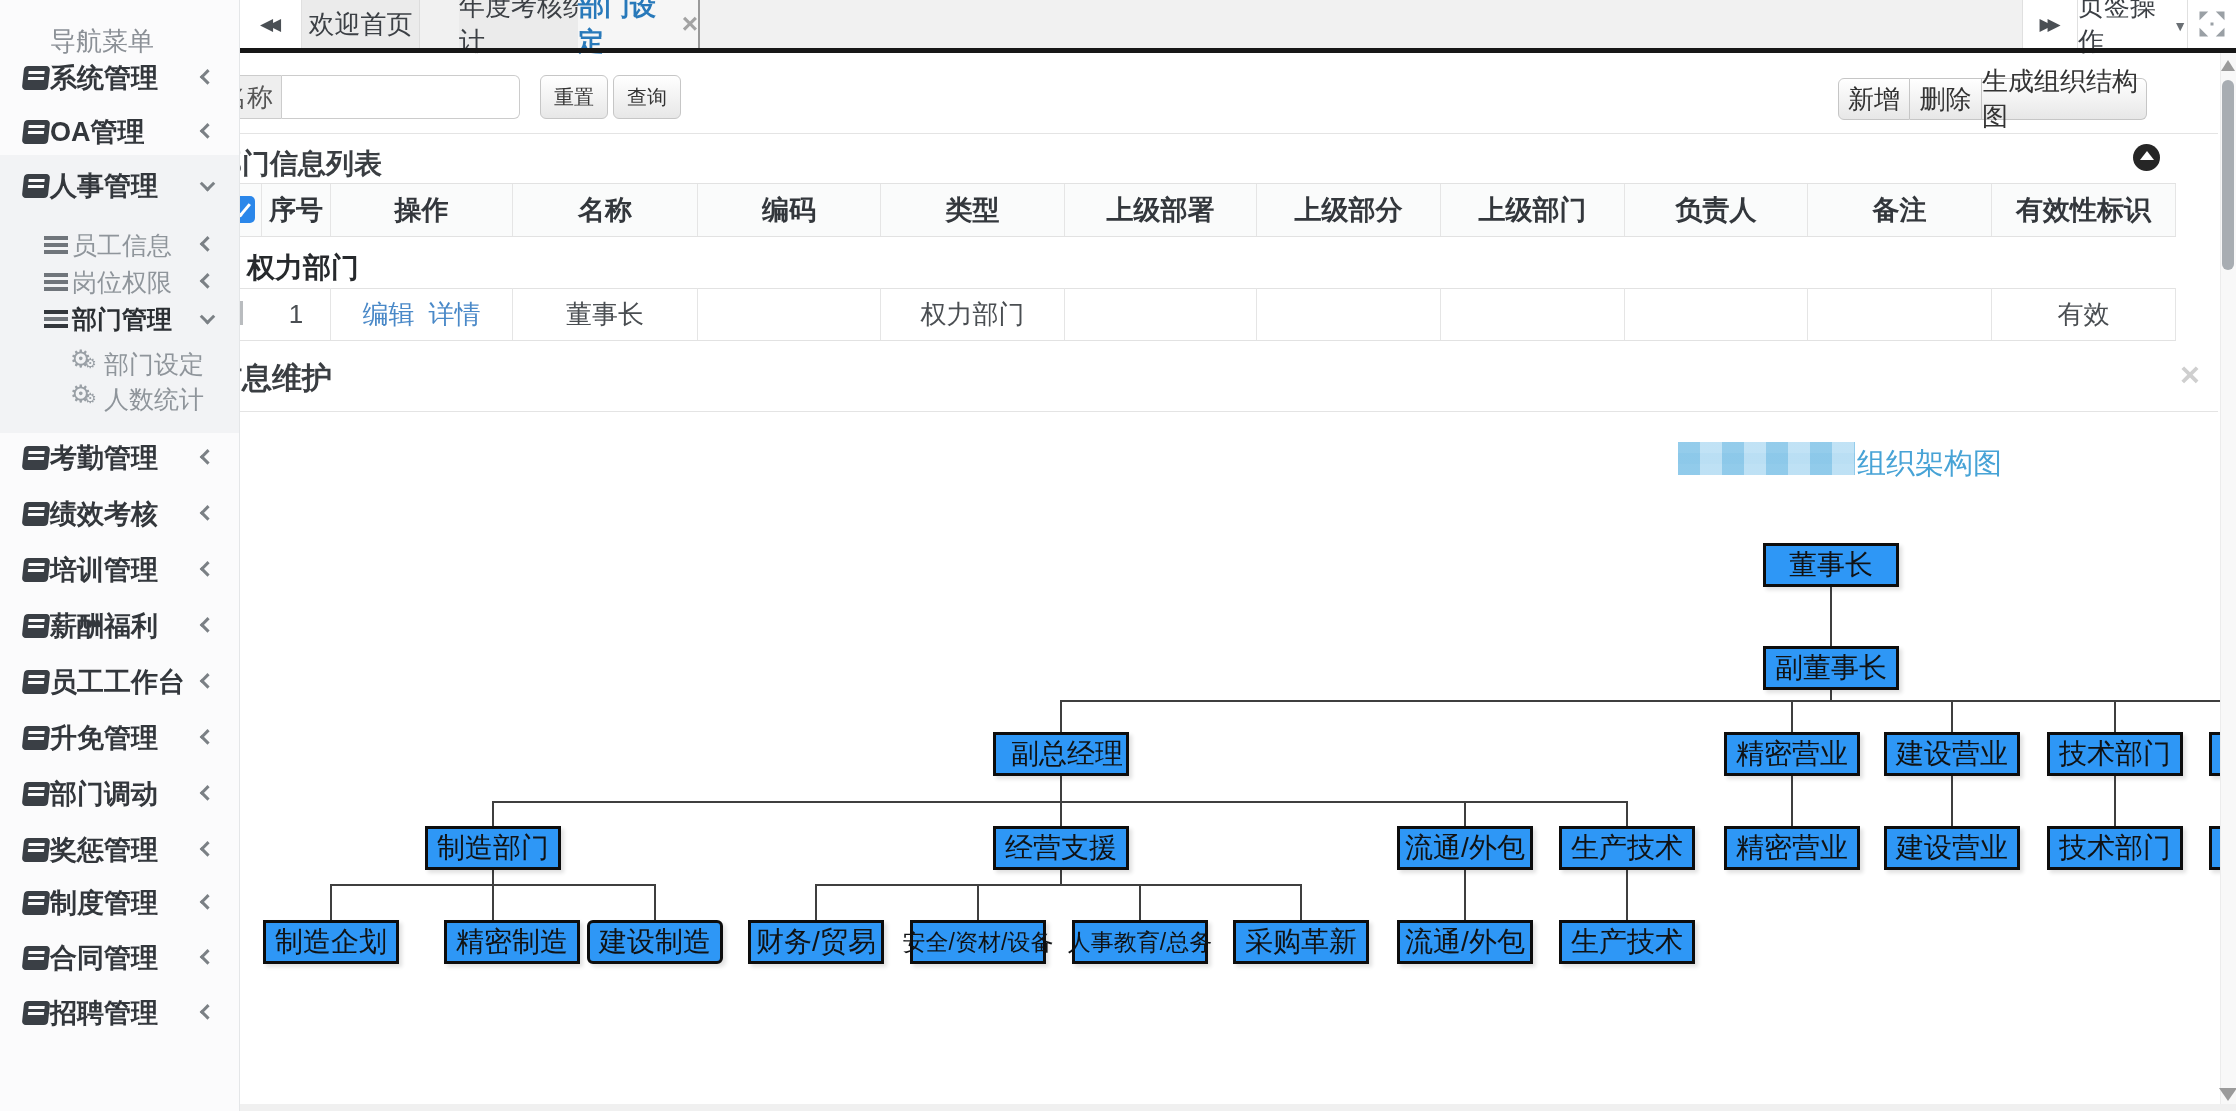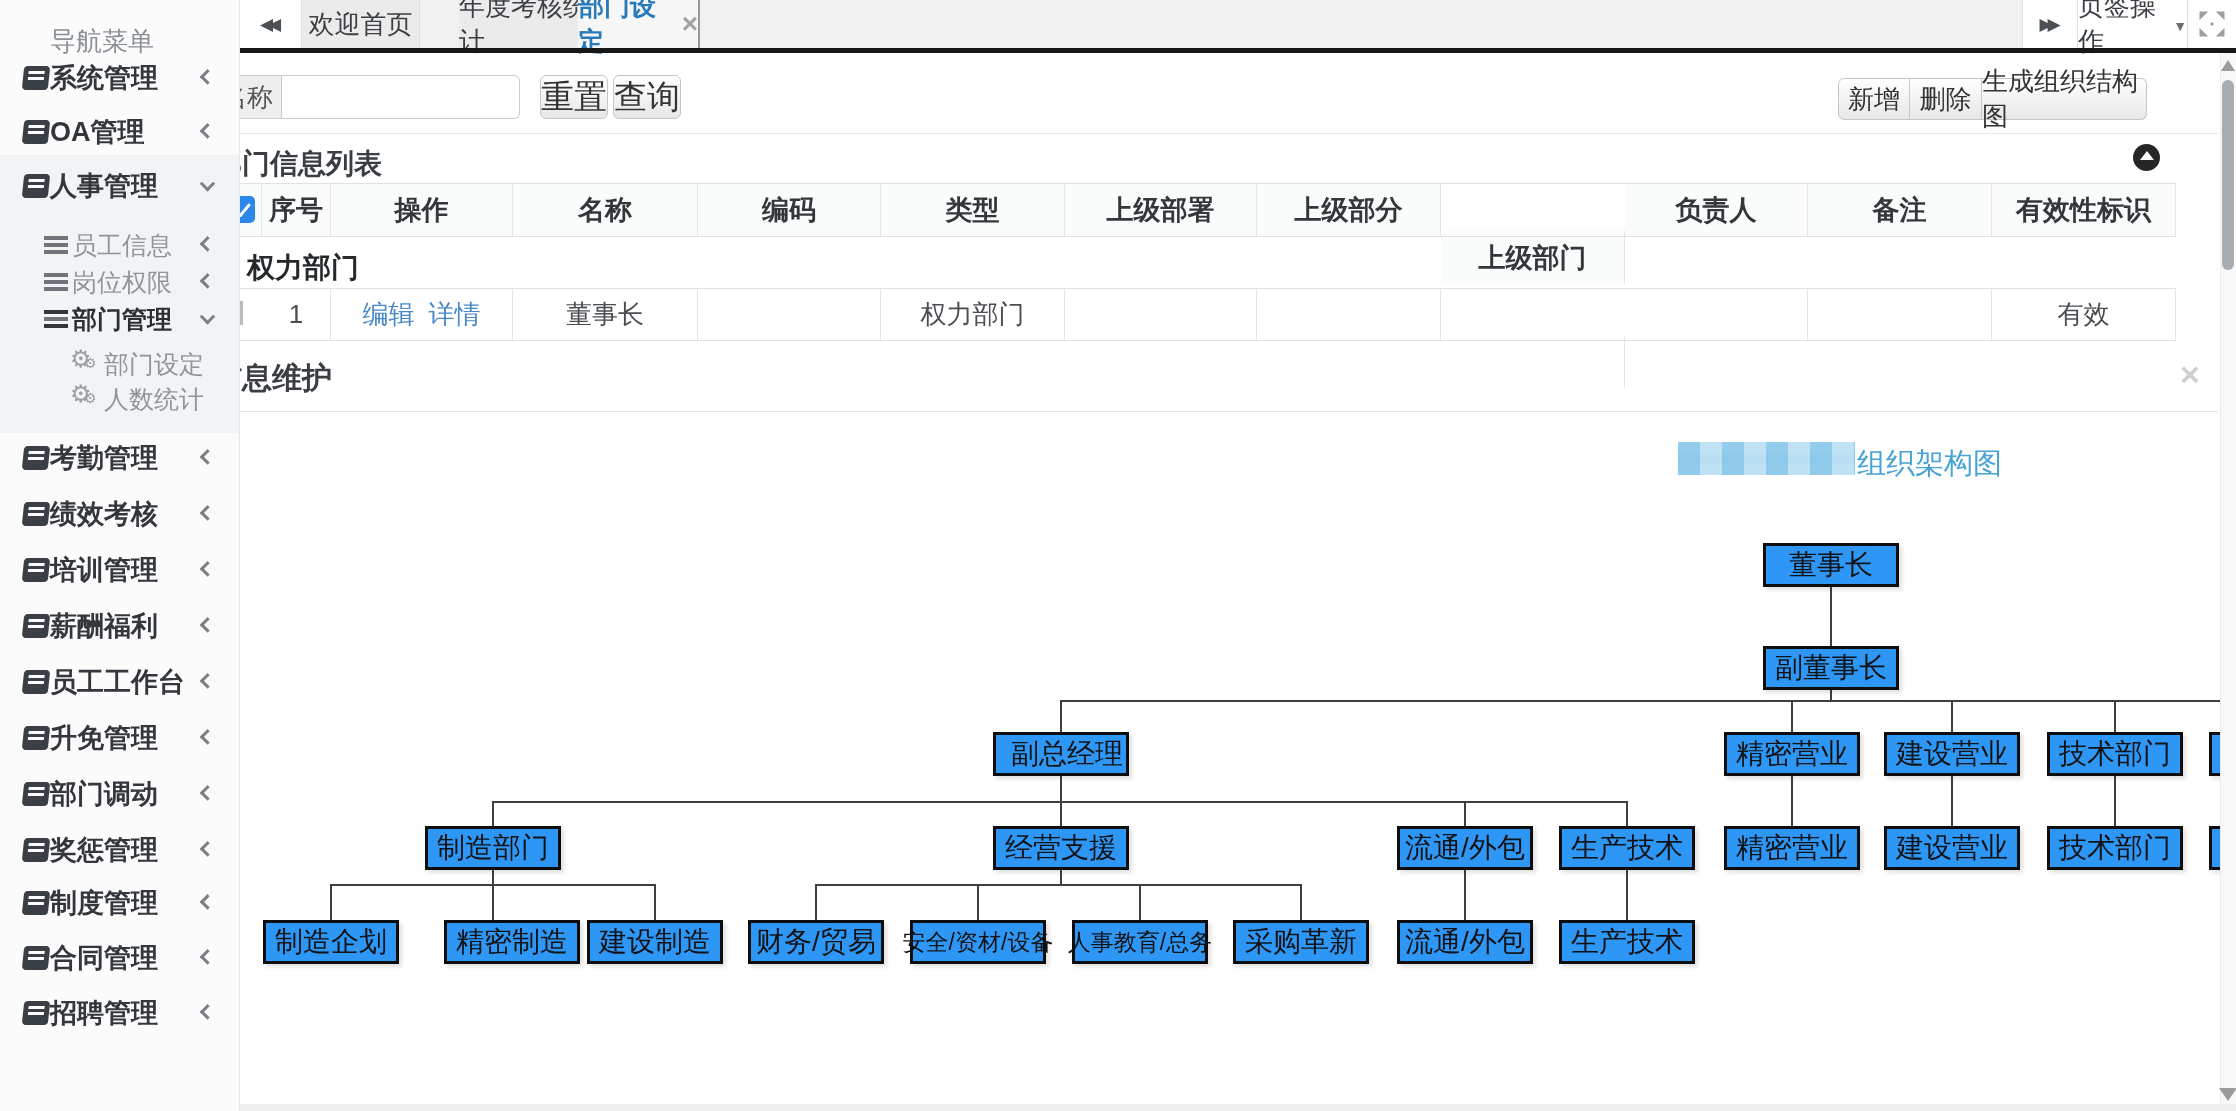--- a/index.html
+++ b/index.html
@@ -46,40 +46,40 @@
   .caret { font-size:14px; color:#6a6f74; margin-left:10px; transform:translateY(2px); }
   #blackbar { position:absolute; left:240px; top:48px; width:1996px; height:5px; background:#171717; z-index:20; }
 
   
   .addon { position:absolute; left:170px; top:75px; width:112px; height:44px; background:#eeeeee;
     border:1px solid #cccccc; border-radius:6px 0 0 6px; display:flex; align-items:center;
     justify-content:flex-end; padding-right:8px; font-size:26px; color:#555; z-index:5; }
   .search-input { position:absolute; left:282px; top:75px; width:238px; height:44px; border:1px solid #cccccc;
     border-left:none; border-radius:0 6px 6px 0; font-size:26px; padding:0 10px; outline:none; background:#fff; z-index:5; }
   .btn { position:absolute; top:75px; height:44px; background:linear-gradient(#ffffff,#e7e7e7);
-    border:1px solid #c6c6c6; border-radius:6px; font-size:33px; color:#333;
+    border:1px solid #c6c6c6; border-radius:6px; font-size:20px; color:#333;
     display:flex; align-items:center; justify-content:center; cursor:pointer; }
   .btn-grp { position:absolute; top:78px; height:42px; background:linear-gradient(#ffffff,#e7e7e7);
     border:1px solid #c6c6c6; font-size:26px; color:#333; display:flex; align-items:center;
     justify-content:center; cursor:pointer; }
 
   
   .hline { position:absolute; height:1px; background:#e4e4e4; }
   .panel-title { position:absolute; font-size:28px; font-weight:700; color:#3a3e42; white-space:nowrap; }
   .circle-up { position:absolute; left:2133px; top:144px; width:27px; height:27px; border-radius:50%;
     background:#262626; cursor:pointer; }
   .circle-up:before { content:''; position:absolute; left:7px; top:7px; width:0; height:0;
     border-left:7px solid transparent; border-right:7px solid transparent; border-bottom:9px solid #fff; }
   .th, .td { position:absolute; display:flex; align-items:center; justify-content:center;
     border-right:1px solid #e5e5e5; }
   .th { top:183px; height:53px; background:#fafbfb; font-size:27px; font-weight:700; color:#33373c; }
   .td { top:288px; height:52px; font-size:26px; color:#4a4e52; }
   .c0{left:214px;width:48px;} .c1{left:262px;width:69px;} .c2{left:331px;width:182px;}
   .c3{left:513px;width:185px;} .c4{left:698px;width:183px;} .c5{left:881px;width:184px;}
-  .c6{left:1065px;width:192px;} .c7{left:1257px;width:184px;} .c8{left:1441px;width:184px;margin-top:48px;}
+  .c6{left:1065px;width:192px;} .c7{left:1257px;width:184px;} .c8{left:1441px;width:184px;}
   .c9{left:1625px;width:183px;} .c10{left:1808px;width:184px;} .c11{left:1992px;width:184px;}
   .rowline { position:absolute; left:214px; width:1962px; height:1px; background:#e2e2e2; }
   .checkbox-on { position:absolute; left:228px; top:196px; width:27px; height:27px;
     background:#2b87ea; border-radius:5px; cursor:pointer; }
   .checkbox-on:before { content:''; position:absolute; left:9px; top:4px; width:7px; height:13px;
     border-right:3px solid #fff; border-bottom:3px solid #fff; transform:rotate(40deg); }
   .checkbox-sliver { position:absolute; left:240px; top:301px; width:3px; height:24px; background:#b9bcbf; }
   .group-label { position:absolute; left:247px; top:249px; font-size:28px; font-weight:700; color:#26292c; }
   .oplink { color:#4a89c8; cursor:pointer; }
 
@@ -249,21 +249,21 @@
 <div class="node" style="left:993px;top:826px;">经营支援</div>
 <div class="node" style="left:1397px;top:826px;">流通/外包</div>
 <div class="node" style="left:1559px;top:826px;">生产技术</div>
 <div class="node" style="left:1724px;top:826px;">精密营业</div>
 <div class="node" style="left:1884px;top:826px;">建设营业</div>
 <div class="node" style="left:2047px;top:826px;">技术部门</div>
 <div class="node" style="left:2209px;top:826px;"></div>
 
 <div class="node" style="left:263px;top:920px;">制造企划</div>
 <div class="node" style="left:444px;top:920px;">精密制造</div>
-<div class="node" style="left:587px;top:920px;">建设制造</div>
+<div class="node" style="left:587px;top:920px;border-radius:6px;">建设制造</div>
 <div class="node" style="left:748px;top:920px;">财务/贸易</div>
 <div class="node small" style="left:910px;top:920px;">安全/资材/设备</div>
 <div class="node small" style="left:1072px;top:920px;">人事教育/总务</div>
 <div class="node" style="left:1233px;top:920px;">采购革新</div>
 <div class="node" style="left:1397px;top:920px;">流通/外包</div>
 <div class="node" style="left:1559px;top:920px;">生产技术</div>
 
 <div id="sidebar">
   <div class="side-active-band"></div>
   <div class="nav-title">导航菜单</div>

